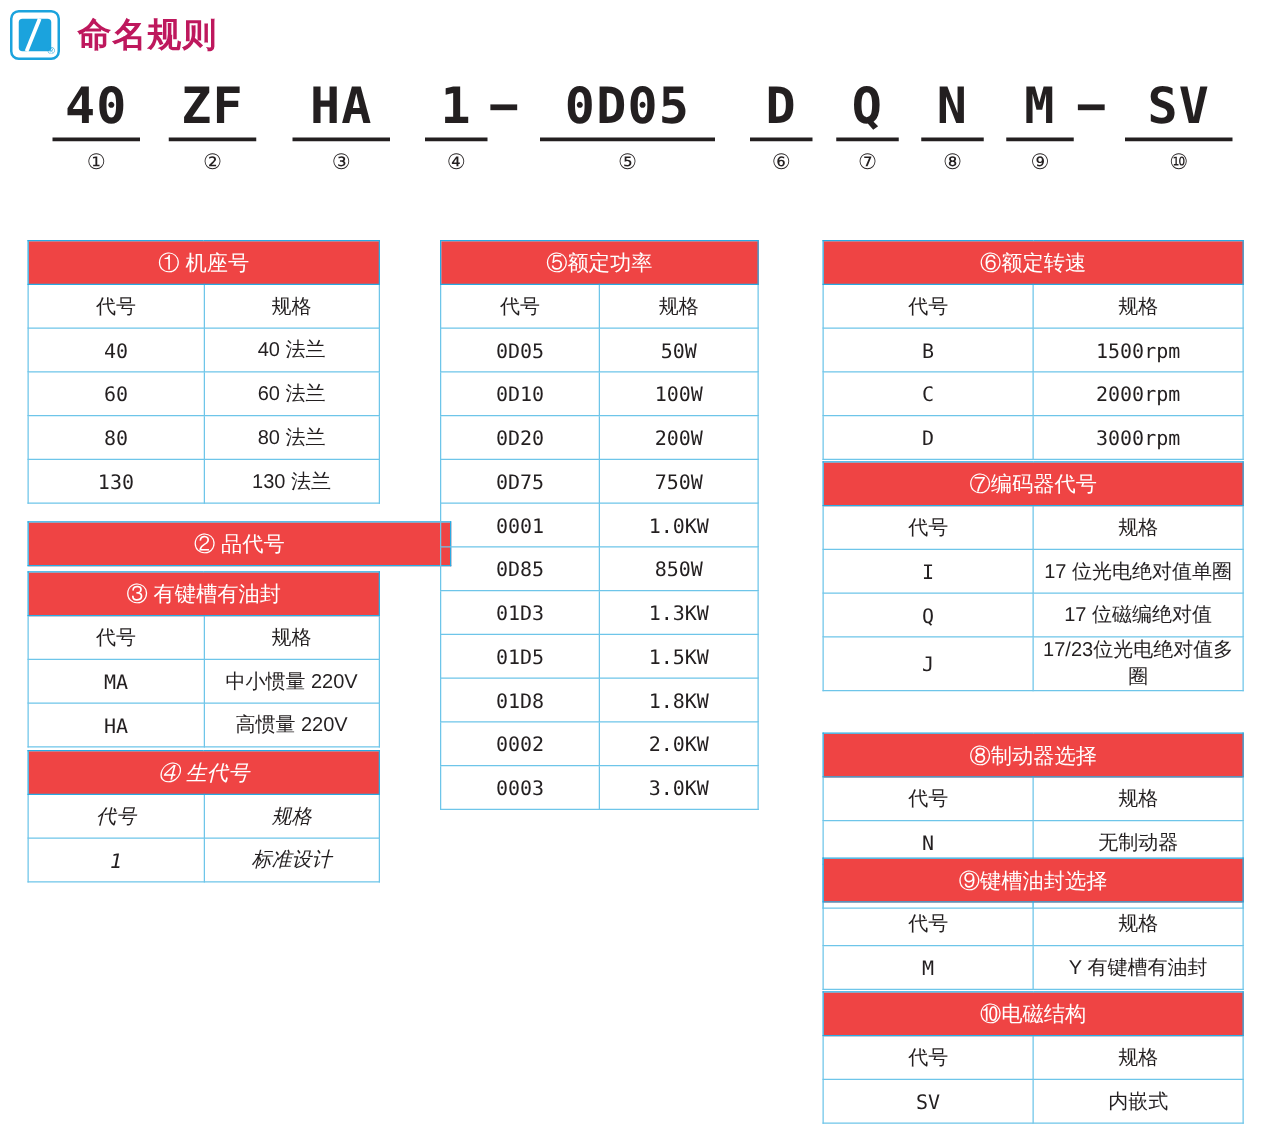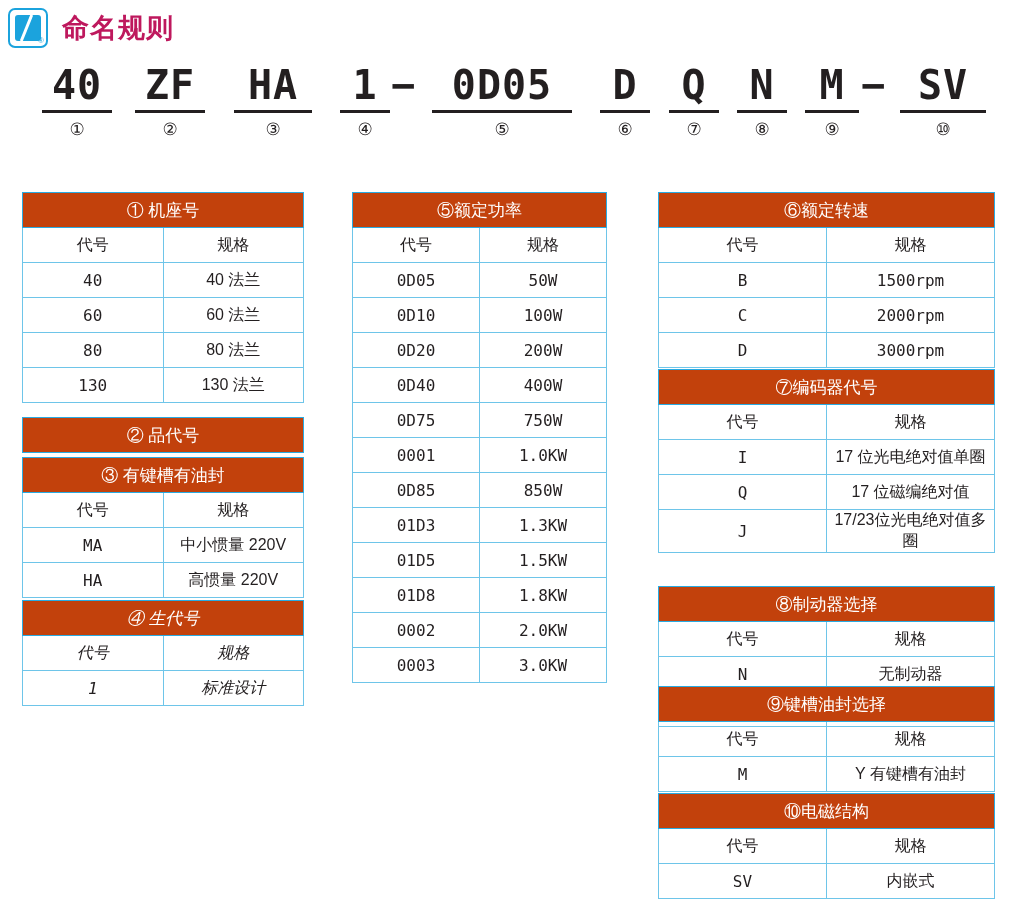--- a/index.html
+++ b/index.html
@@ -109,33 +109,33 @@
   .tbl td, .tbl th {
     border: 1px solid #6ec5e9;
     height: 35px;
     text-align: center;
     vertical-align: middle;
     font-weight: normal;
     padding: 0 3px;
     color: #231f20;
   }
   .tbl .hdr td {
-    background: #c2410c;
+    background: #ef4444;
     color: #ffffff;
     font-size: 17px;
     font-weight: normal;
     border: 1px solid #29abe2;
   }
   .tbl .sub td {
     font-size: 16px;
   }
   .mono { font-family: "DejaVu Sans Mono", monospace; }
 
   .col1 { left: 22px; top: 192px; width: 282px; }
-  .col1b { left: 22px; top: 417px; width: 282px; }
+  .col1b { left: 22px; top: 417px; width: 339px; }
   .col1c { left: 22px; top: 457px; width: 282px; }
   .col1d { left: 22px; top: 600px; width: 282px; font-style: italic; }
 
   .col2 { left: 352px; top: 192px; width: 255px; }
 
   .col3 { left: 658px; top: 192px; width: 337px; }
   .col3b { left: 658px; top: 369px; width: 337px; }
   .col3c { left: 658px; top: 546px; width: 337px; margin-top: 40px; }
   .col3d { left: 658px; top: 686px; width: 337px; }
   .col3e { left: 658px; top: 793px; width: 337px; padding-left: 18px; }
@@ -308,24 +308,20 @@
         </tr>
     <tr>
           <td class="mono">0D10</td>
           <td class="mono">100W</td>
         </tr>
     <tr>
           <td class="mono">0D20</td>
           <td class="mono">200W</td>
         </tr>
     <tr>
-          <td class="mono">0D40</td>
-          <td class="mono">400W</td>
-        </tr>
-    <tr>
           <td class="mono">0D75</td>
           <td class="mono">750W</td>
         </tr>
     <tr>
           <td class="mono">0001</td>
           <td class="mono">1.0KW</td>
         </tr>
     <tr>
           <td class="mono">0D85</td>
           <td class="mono">850W</td>

